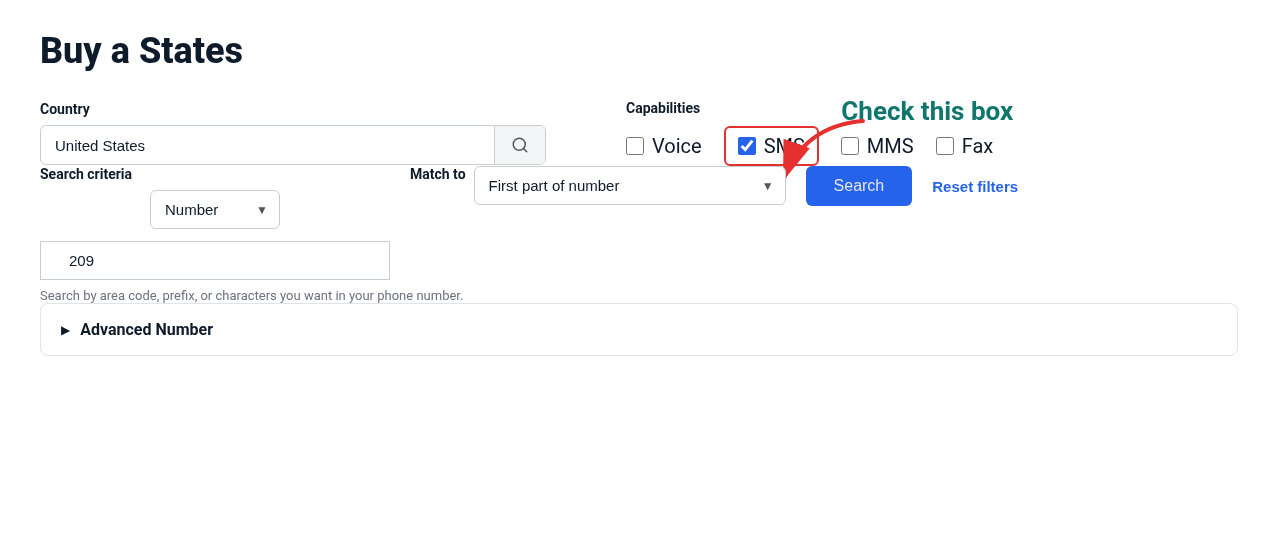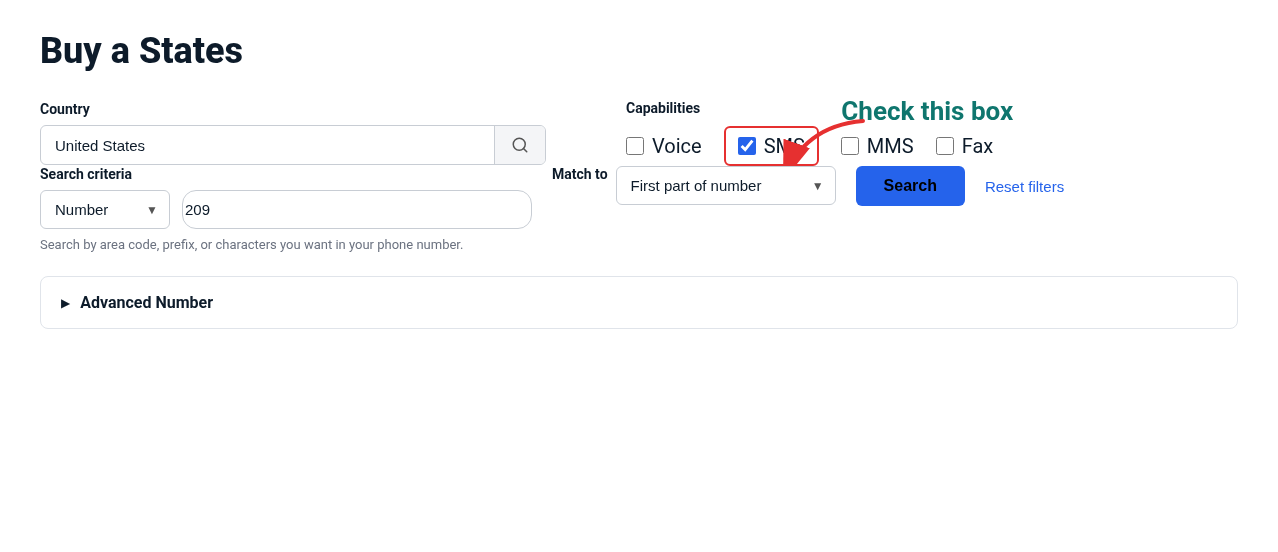--- a/index.html
+++ b/index.html
@@ -138,20 +138,21 @@
     .criteria-field-group {
       display: flex;
       flex-direction: column;
       gap: 8px;
     }
 
     .criteria-inputs {
       display: flex;
       align-items: center;
       gap: 12px;
+      flex-direction: column;
     }
 
     .select-wrapper {
       position: relative;
       display: flex;
       align-items: center;
     }
 
     .criteria-select {
       appearance: none;
@@ -169,22 +170,22 @@
     .select-arrow {
       position: absolute;
       right: 12px;
       pointer-events: none;
       color: #555;
       font-size: 12px;
     }
 
     .number-input {
       border: 1.5px solid #c8cdd4;
-      border-radius: 14px;
-      padding: 10px 2px;
+      border-radius: 0;
+      padding: 10px 28px;
       font-size: 15px;
       color: #0d1b2a;
       outline: none;
       width: 350px;
     }
 
     .match-field-group {
       display: flex;
       gap: 8px;
     }
@@ -198,57 +199,56 @@
     .match-select {
       appearance: none;
       border: 1.5px solid #c8cdd4;
       border-radius: 6px;
       padding: 10px 40px 10px 14px;
       font-size: 15px;
       color: #0d1b2a;
       background: #fff;
       cursor: pointer;
       outline: none;
-      width: 220px;
+      width: 312px;
     }
 
     .action-buttons {
       display: flex;
       align-items: flex-end;
       gap: 16px;
       padding-bottom: 2px;
     }
 
     .search-button {
       background: #2563eb;
-      color: #000000;
+      color: #e5e5e5;
       border: none;
       border-radius: 6px;
       padding: 11px 28px;
       font-size: 16px;
-      font-weight: 700;
+      font-weight: 400;
       cursor: pointer;
       white-space: nowrap;
     }
 
     .reset-button {
       background: transparent;
       color: #2563eb;
       border: none;
       font-size: 15px;
-      font-weight: 400;
+      font-weight: 700;
       cursor: pointer;
       padding: 11px 4px;
       white-space: nowrap;
     }
 
     .hint-text {
       font-size: 13px;
       color: #6b7280;
-      margin-bottom: 24px;
     }
 
     .advanced-search-section {
       border: 1.5px solid #e0e4ea;
       border-radius: 8px;
       padding: 16px 20px;
       display: flex;
       align-items: center;
       gap: 10px;
       cursor: pointer;

